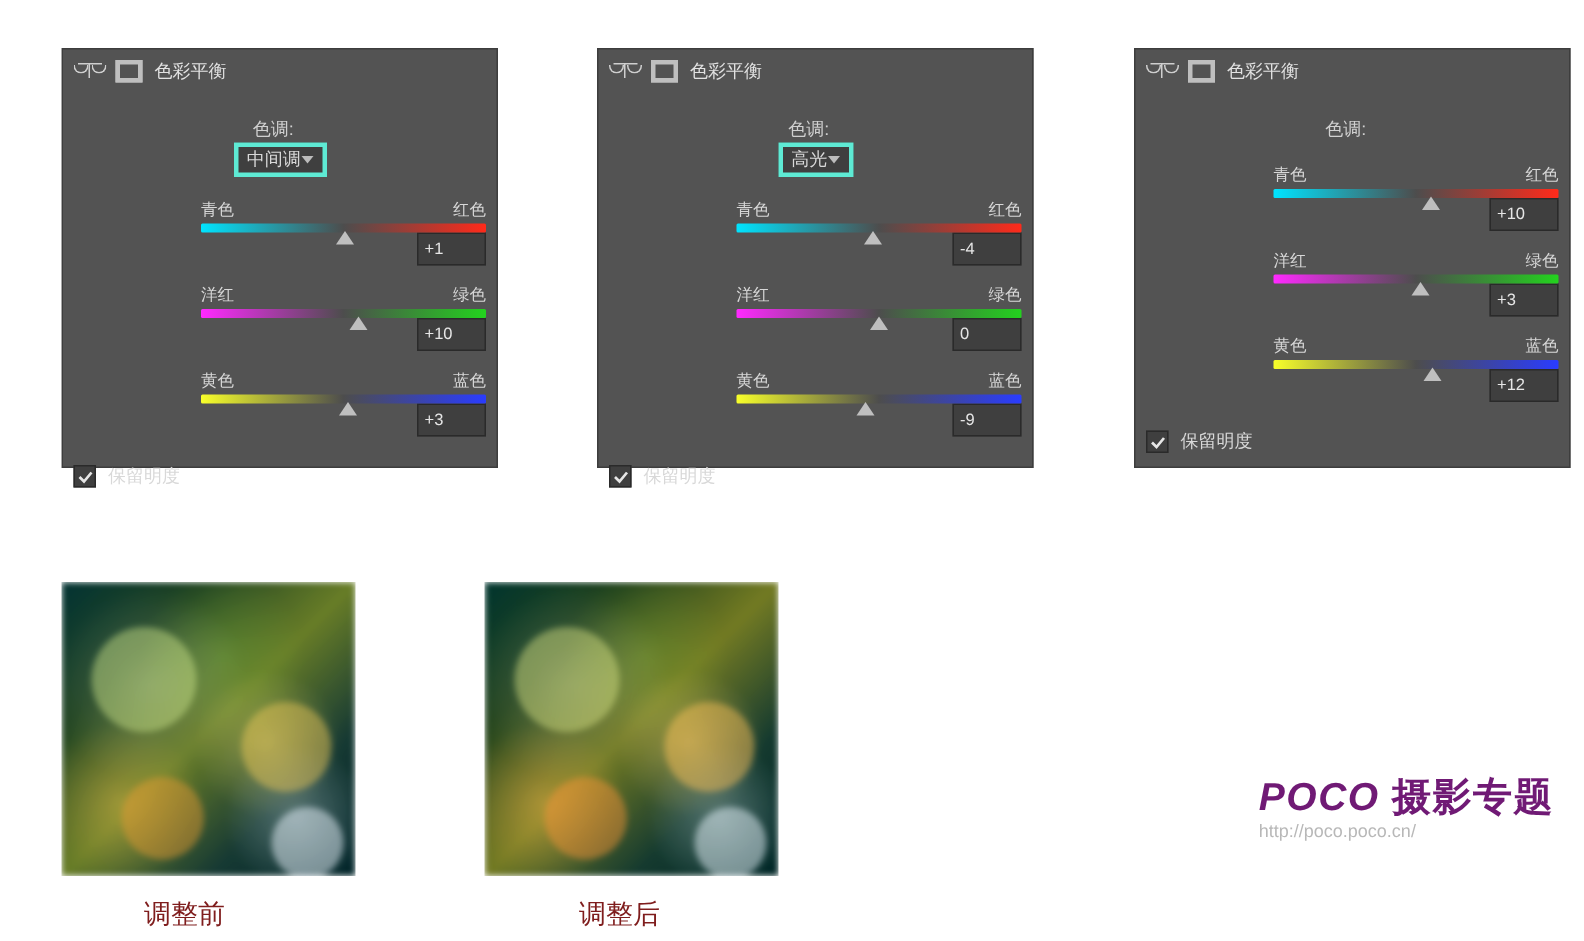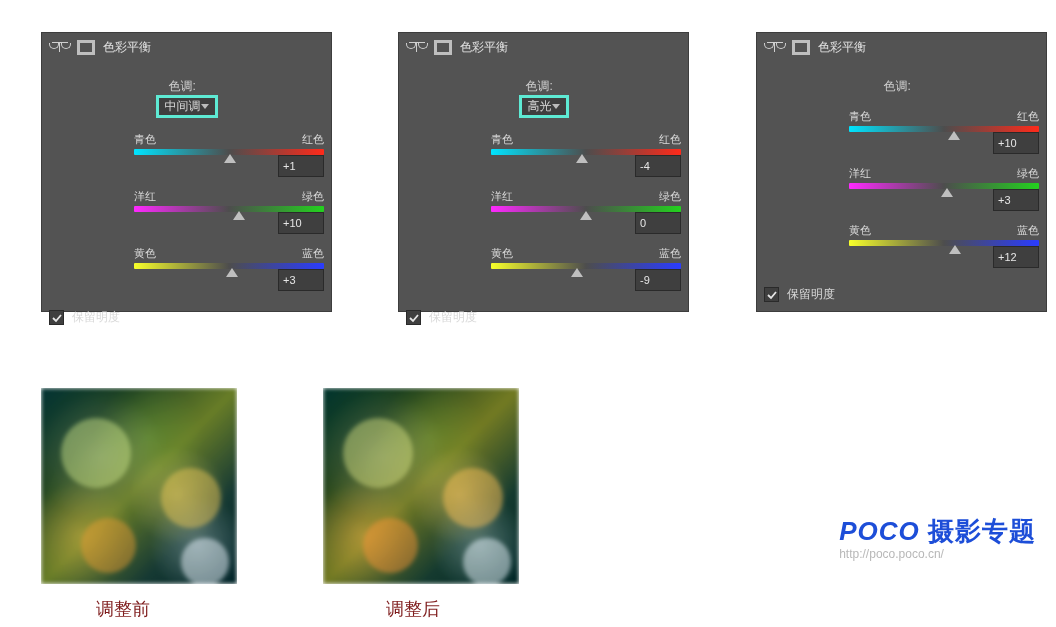--- a/index.html
+++ b/index.html
@@ -52,21 +52,21 @@
     radial-gradient(circle at 80% 80%,rgba(230,245,255,0.3),transparent 22%),
     linear-gradient(135deg,#0e3a3a 0%,#2a4a2a 25%,#6a7d2f 50%,#20403a 75%,#0b2b30 100%);
     filter:blur(2px) contrast(1.1);
   }
   .bokeh.after{filter:blur(2px) contrast(1.1) hue-rotate(-8deg) saturate(1.05);}
   .bokeh .blob{position:absolute;border-radius:50%;opacity:.45;}
   .cap{position:absolute;font-size:18px;color:#7f1d1d;}
   .cap1{left:96px;top:597px;}
   .cap2{left:386px;top:597px;}
   .watermark{position:absolute;right:20px;bottom:66px;text-align:left;color:#b8b8b8;}
-  .watermark .big{font-size:26px;font-weight:700;color:#1d4ed8;letter-spacing:1px;}
+  .watermark .big{font-size:26px;font-weight:700;color:#701a75;letter-spacing:1px;}
   .watermark .big .poco{font-style:italic;}
   .watermark .small{font-size:12px;color:#b8b8b8;margin-top:-2px;}
 </style>
 </head>
 <body>
 
 <div class="stage">
 
   <div class="panel p1">
     <div class="panel-tab">

